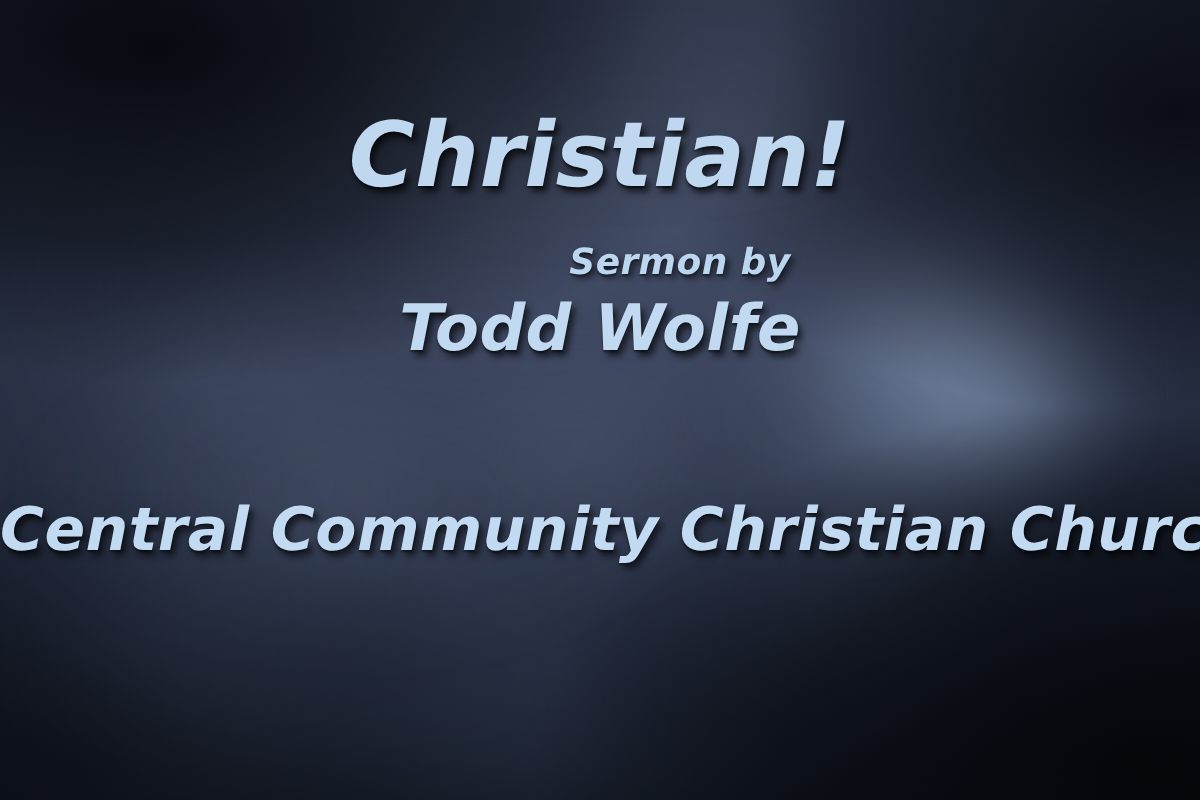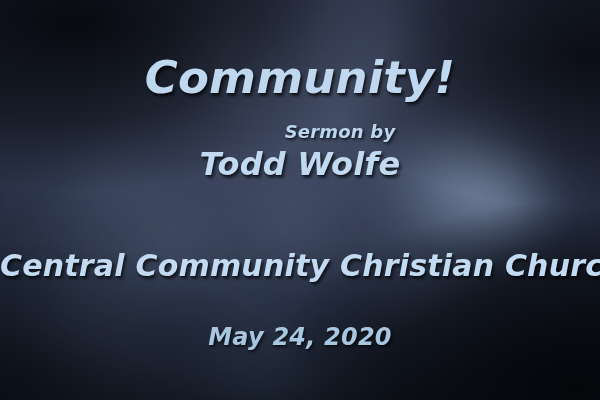--- a/index.html
+++ b/index.html
@@ -146,20 +146,19 @@
     <span class="blob b9"></span>
     <span class="blob b10"></span>
     <span class="blob b11"></span>
     <span class="blob b12"></span>
   </div>
 
   <div class="bg-layer bg-mist"></div>
   <div class="bg-layer bg-vignette"></div>
 
   <div class="content">
-    <div class="line title">Community!</div>
+    <div class="line title">Christian!</div>
     <div class="line byline">Sermon by</div>
     <div class="line speaker">Todd Wolfe</div>
     <div class="line church">Central Community Christian Church</div>
-    <div class="line date">May 24, 2020</div>
   </div>
 
 </div>
 
 </body></html>

